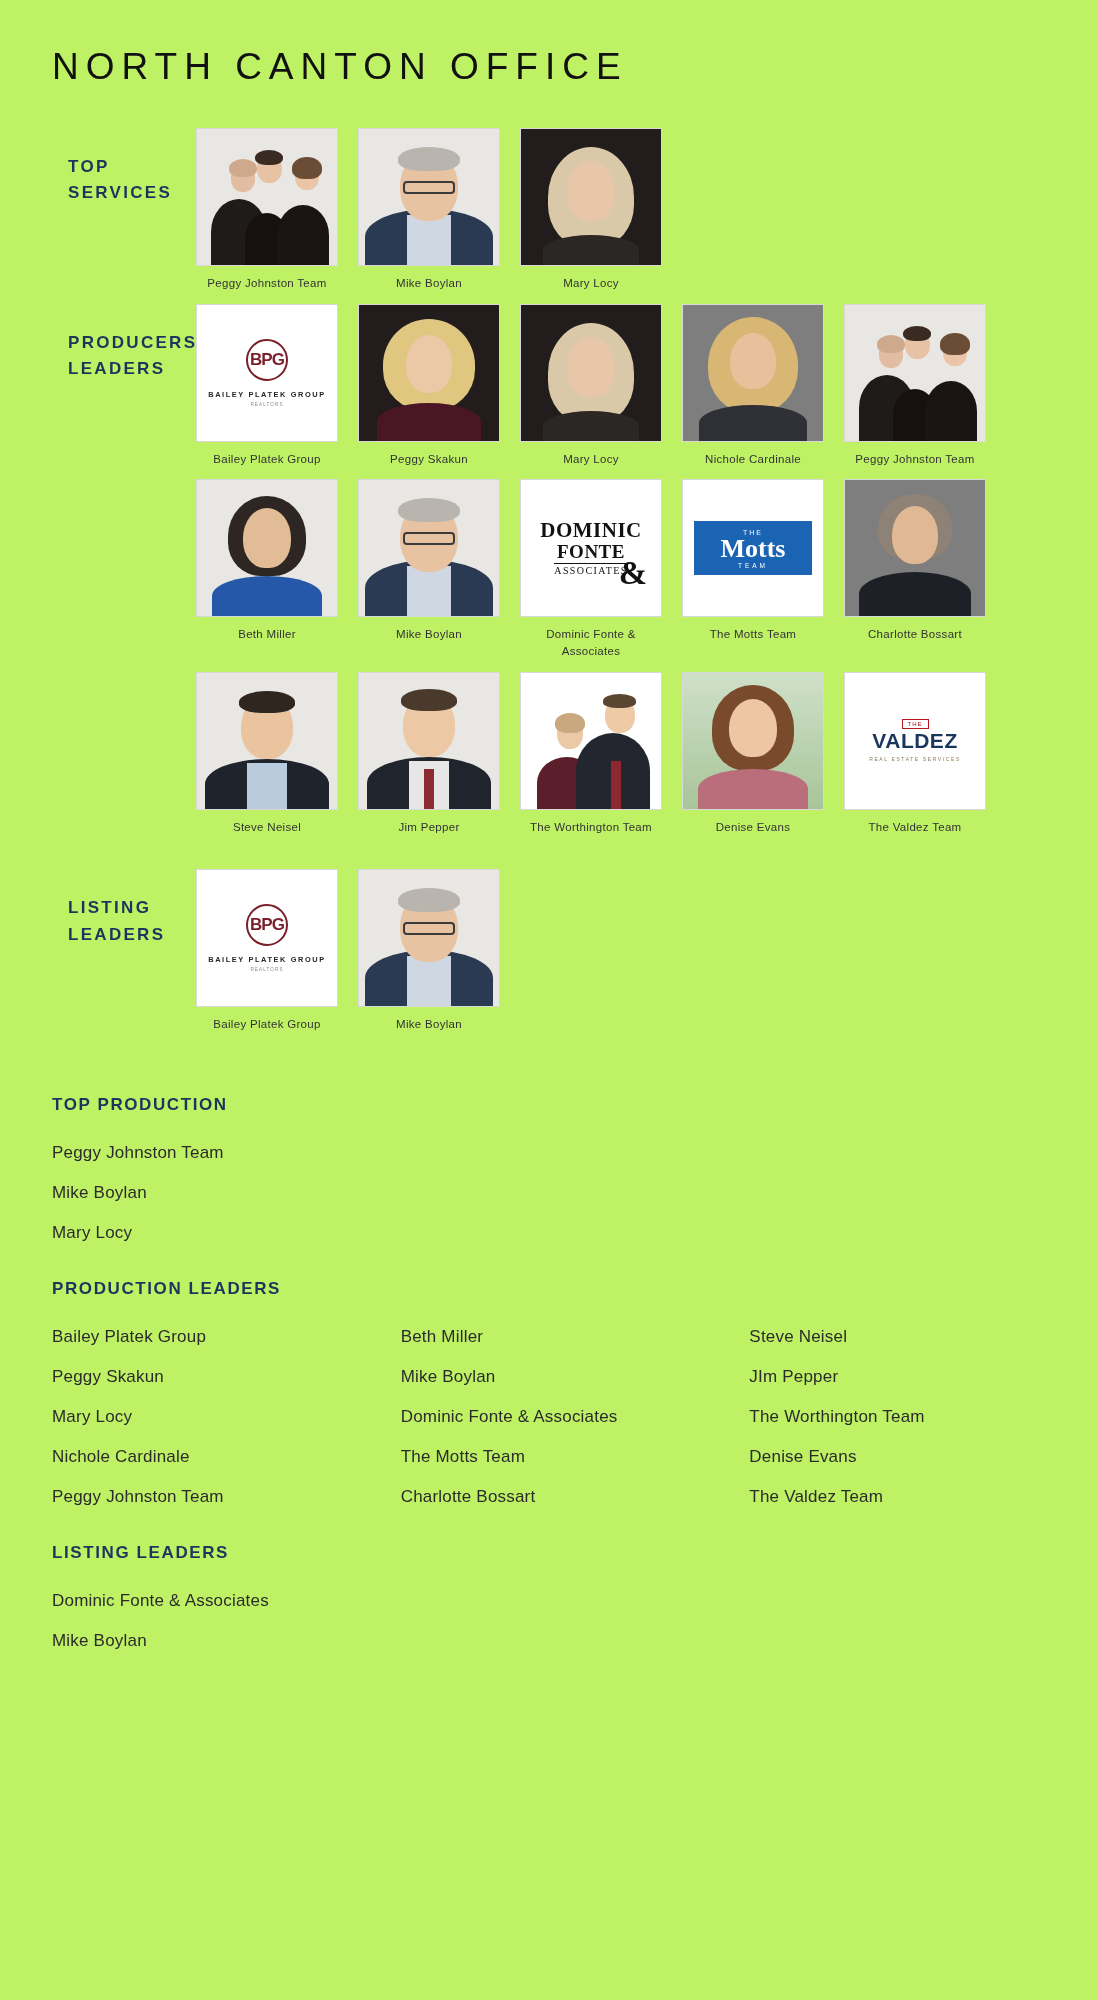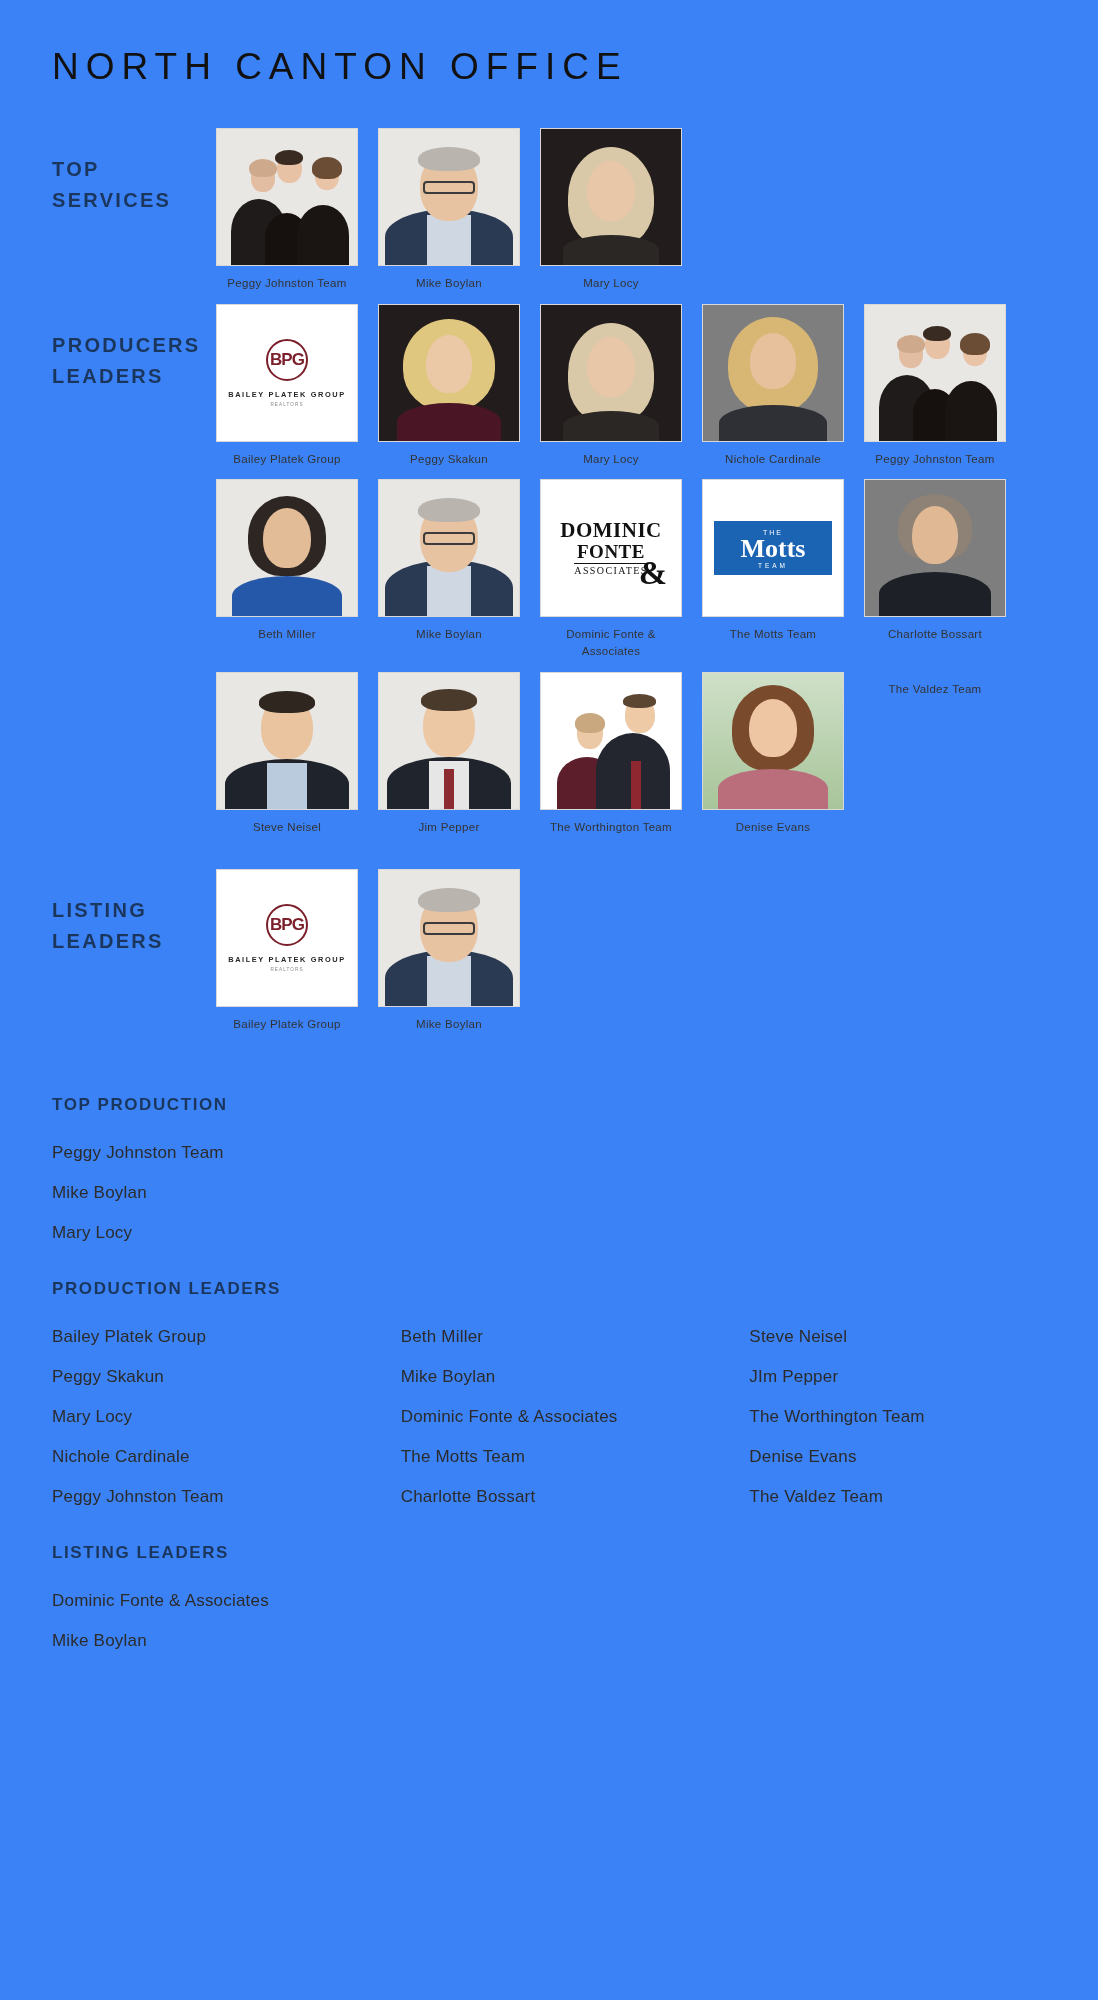--- a/index.html
+++ b/index.html
@@ -5,21 +5,21 @@
   * { box-sizing: border-box; margin: 0; padding: 0; }
   html, body {
     width: 1098px;
     background: #ffffff;
     font-family: "Liberation Sans", sans-serif;
   }
   .page {
     position: relative;
     width: 1098px;
     min-height: 2000px;
-    background: #3b82f6;
+    background: #bef264;
     padding: 0;
   }
 
   
   .title {
     font-size: 37px;
     letter-spacing: 7px;
     color: #111111;
     font-weight: 400;
     padding: 46px 0 0 52px;
@@ -28,25 +28,25 @@
 
   
   .gallery {
     padding: 28px 0 0 0;
   }
   .section-row {
     display: flex;
     align-items: flex-start;
   }
   .row-label {
-    width: 216px;
-    padding-left: 52px;
+    width: 196px;
+    padding-left: 68px;
     padding-top: 38px;
     color: #1b365d;
-    font-size: 20px;
+    font-size: 17px;
     letter-spacing: 2.3px;
     font-weight: 700;
     line-height: 1.55;
   }
   .row-label.blank { visibility: hidden; }
 
   .cards {
     display: flex;
     flex: 1;
     gap: 0;
@@ -407,20 +407,27 @@
           <div class="photo">
             <div class="portrait" style="background:linear-gradient(#cfe0c8,#a8c59a);"></div>
             <div class="hair" style="width:82px;height:86px;top:12px;left:50%;margin-left:-41px;background:#7a4a2c;border-radius:50% 50% 42% 42%;"></div>
             <div class="head" style="width:48px;height:58px;top:26px;left:50%;margin-left:-24px;background:#eec6a4;"></div>
             <div class="shoulders" style="width:110px;height:40px;bottom:0;background:#ba6e7c;"></div>
           </div>
           <div class="caption">Denise Evans</div>
         </div>
 
         <div class="card">
+          <div class="photo">
+            <div class="logo-card logo-valdez">
+              <div class="vtop">THE</div>
+              <div class="vname">VALDEZ</div>
+              <div class="vsub">REAL ESTATE SERVICES</div>
+            </div>
+          </div>
           <div class="caption">The Valdez Team</div>
         </div>
 
       </div>
     </div>
 
     <div class="section-row" style="margin-top:22px;">
       <div class="row-label">
         <div>LISTING</div>
         <div>LEADERS</div>

